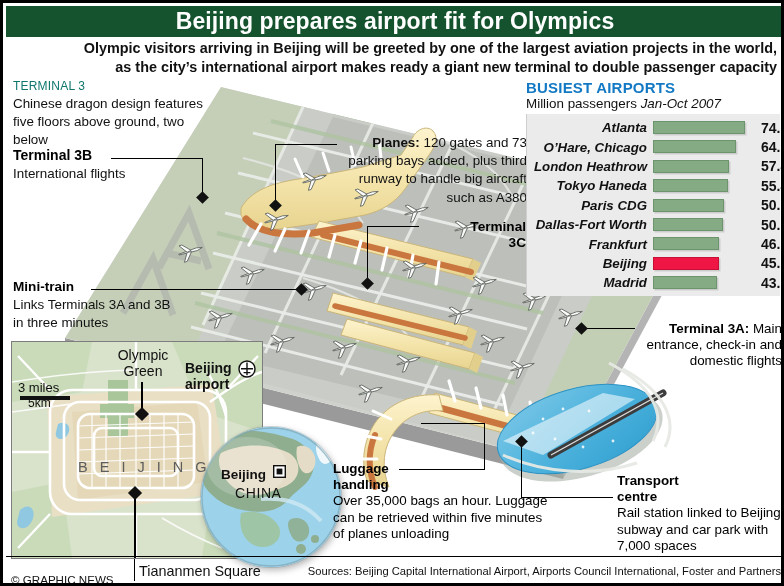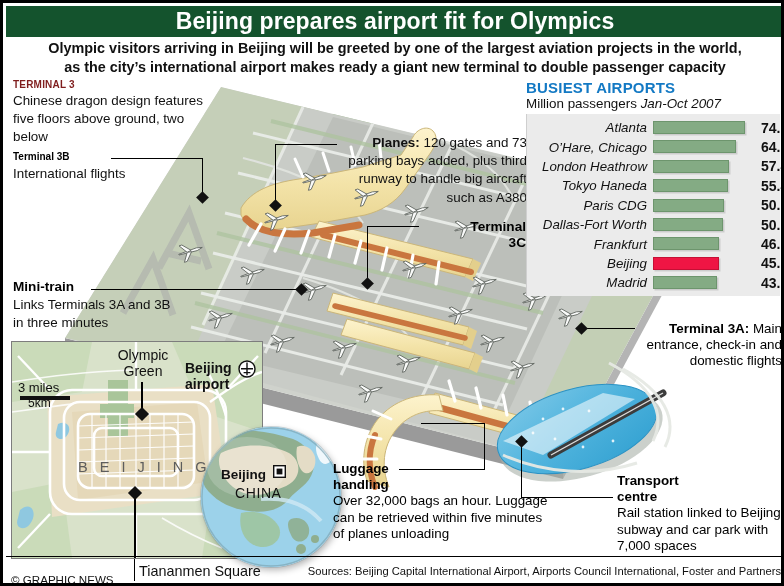--- a/index.html
+++ b/index.html
@@ -13,34 +13,34 @@
   .title-bar{
     position:absolute;left:3px;top:3px;width:778px;height:31px;
     background:#14532d;display:flex;align-items:center;justify-content:center;
   }
   .title-bar .title-text{
     color:#fff;font-weight:bold;font-size:23px;letter-spacing:.1px;
     font-family:"Liberation Sans",sans-serif;
   }
   .subtitle{
     position:absolute;left:10px;top:36px;width:764px;height:38px;
-    text-align:center;font-weight:bold;font-size:14.4px;line-height:19px;
+    text-align:right;font-weight:bold;font-size:14.4px;line-height:19px;
     color:#111;
   }
   
   .sec-head{
-    color:#7f1d1d;font-weight:bold;font-size:10px;letter-spacing:.2px;
+    color:#0f766e;font-weight:normal;font-size:12px;letter-spacing:.2px;
   }
   .body-txt{font-size:13.4px;line-height:16.2px;color:#111;}
   .b{font-weight:bold;}
   
   #t3-block{position:absolute;left:10px;top:76px;width:205px;z-index:30;}
   #t3-block .sec-head{display:block;margin-bottom:1px;}
   #t3b-block{position:absolute;left:10px;top:143px;width:150px;z-index:30;}
-  #t3b-block .lead{font-size:10px;font-weight:bold;}
+  #t3b-block .lead{font-size:14px;font-weight:bold;}
   #mini-block{position:absolute;left:10px;top:274px;width:165px;z-index:30;}
   #mini-block .lead{font-size:13.6px;font-weight:bold;}
   
   .leader{position:absolute;background:#000;z-index:28;}
   .leader-h{height:1.4px;}
   .leader-v{width:1.4px;}
   .dot{position:absolute;width:9px;height:9px;background:#111;
        transform:rotate(45deg);z-index:29;}
   
   #scale-block{position:absolute;left:226px;top:76px;width:297px;text-align:right;z-index:30;}
@@ -54,21 +54,21 @@
   #chart .c-head{color:#1379c4;font-weight:bold;font-size:15px;letter-spacing:.2px;display:block;}
   #chart .c-sub{font-size:13.4px;color:#111;display:block;margin-top:0px;}
   #chart .c-sub i{font-style:italic;}
   #chart-panel{
     margin-top:3px;background:#ebebeb;border-left:1px solid #cfcfcf;
     padding:4px 2px 3px 2px;width:254px;box-sizing:border-box;
   }
   .bar-row{display:flex;align-items:center;height:19.4px;}
   .bar-name{
     flex:0 0 118px;text-align:right;font-style:italic;font-size:13.3px;
-    color:#111;padding-right:6px;white-space:nowrap;
+    color:#111;padding-right:6px;white-space:nowrap;font-weight:bold;
   }
   .bar-track{flex:0 0 92px;position:relative;height:19.4px;}
   .bar-fill{
     position:absolute;left:0;top:3px;height:13px;
     background:#84ab84;border:1px solid #6d956d;box-sizing:border-box;
     box-shadow:1.5px 1.5px 0 rgba(0,0,0,.13);
   }
   .bar-fill.hl{background:#ef1544;border-color:#c50f35;}
   .bar-val{flex:1 1 auto;font-weight:bold;font-size:14px;color:#111;
            padding-left:16px;white-space:nowrap;}
@@ -509,21 +509,21 @@
     <span class="b">centre</span><br>
     <span>Rail station linked to Beijing subway and car park with 7,000 spaces</span>
   </div>
   <div class="leader leader-h" style="left:518px;top:494px;width:92px;"></div>
   <div class="leader leader-v" style="left:518px;top:438px;height:57px;"></div>
   <div class="dot" style="left:514px;top:434px;"></div>
 
   <div id="luggage-block">
     <span class="b">Luggage</span><br>
     <span class="b">handling</span><br>
-    <span>Over 32,000 bags an hour. Luggage can be retrieved within five minutes of planes unloading</span>
+    <span>Over 35,000 bags an hour. Luggage can be retrieved within five minutes of planes unloading</span>
   </div>
   <div class="leader leader-h" style="left:396px;top:466px;width:86px;"></div>
   <div class="leader leader-v" style="left:481px;top:420px;height:47px;"></div>
   <div class="leader leader-h" style="left:418px;top:420px;width:64px;"></div>
 
   <div id="map">
     <svg viewBox="0 0 250 216" style="position:absolute;left:0;top:0;width:250px;height:216px;">
       <rect x="0" y="0" width="250" height="216" fill="#d9e2ca"></rect>
 
       <path d="M0,0 L80,0 L70,50 L0,60 Z" fill="#cadbb9"></path>

